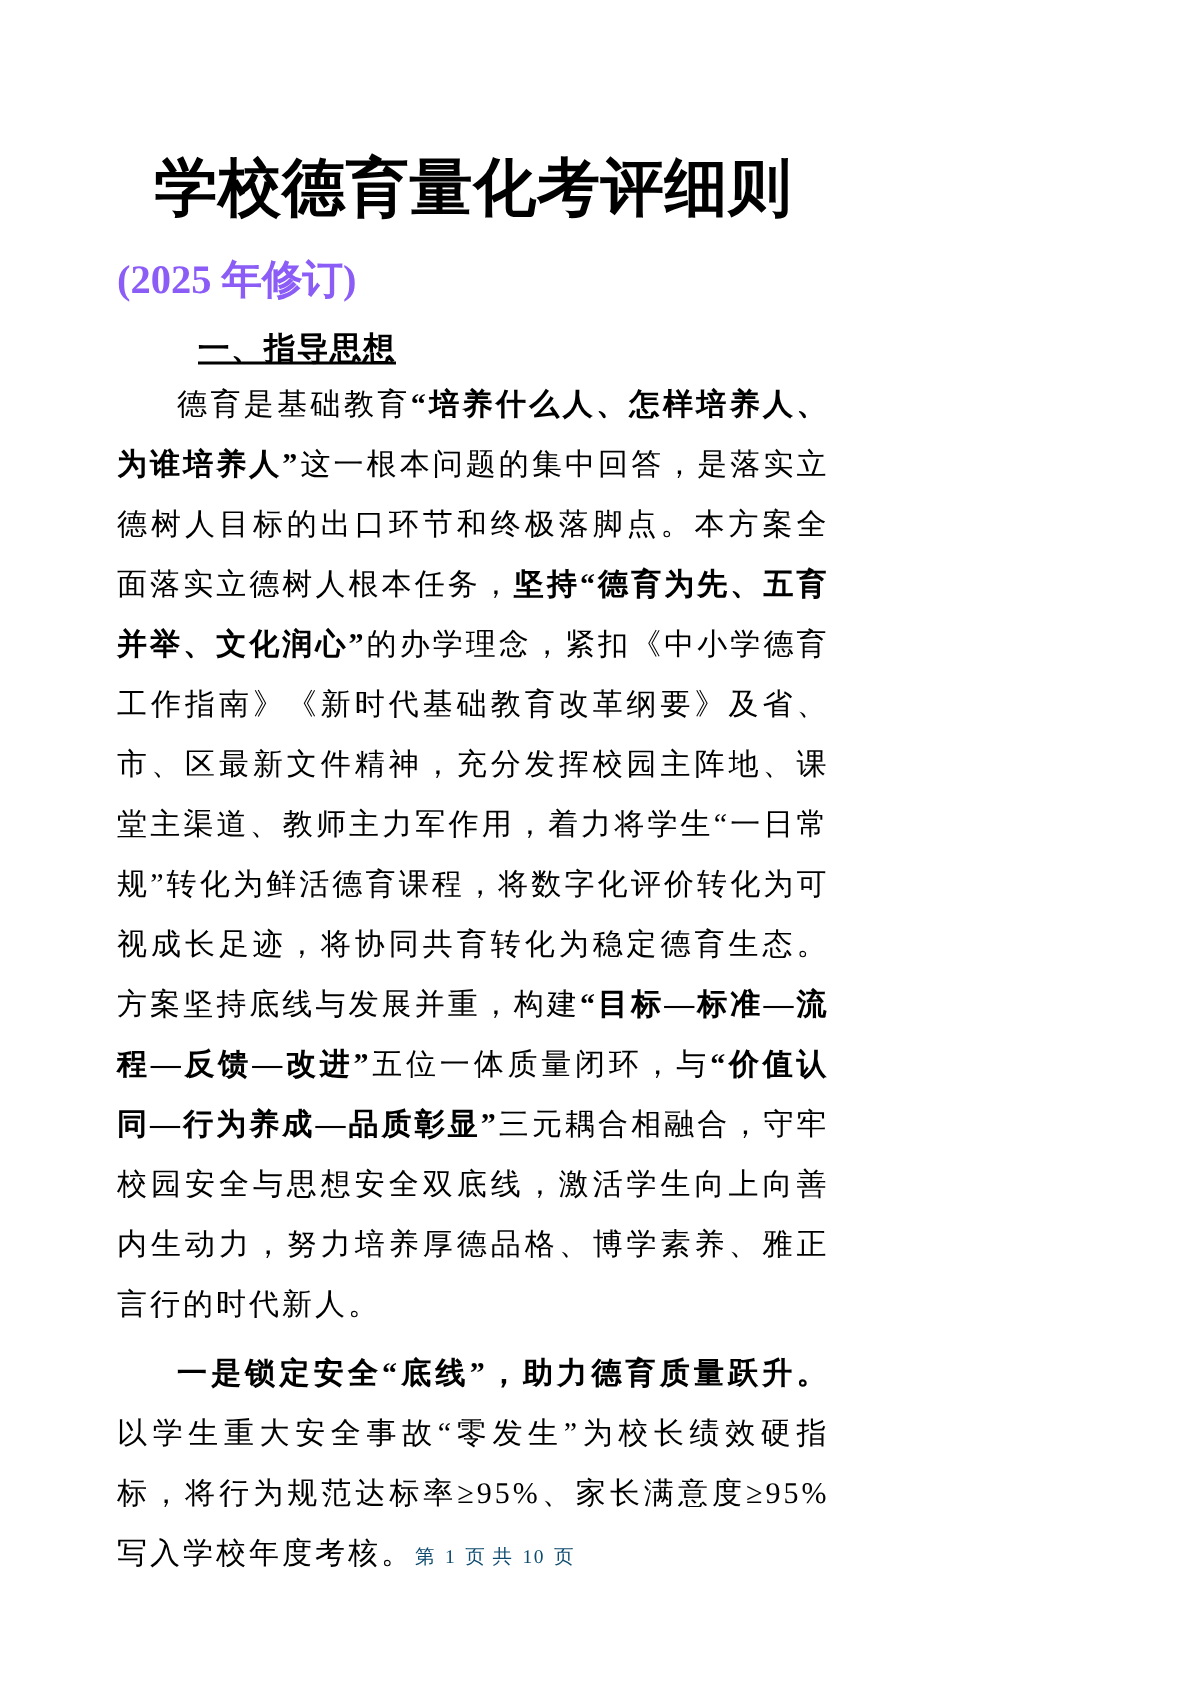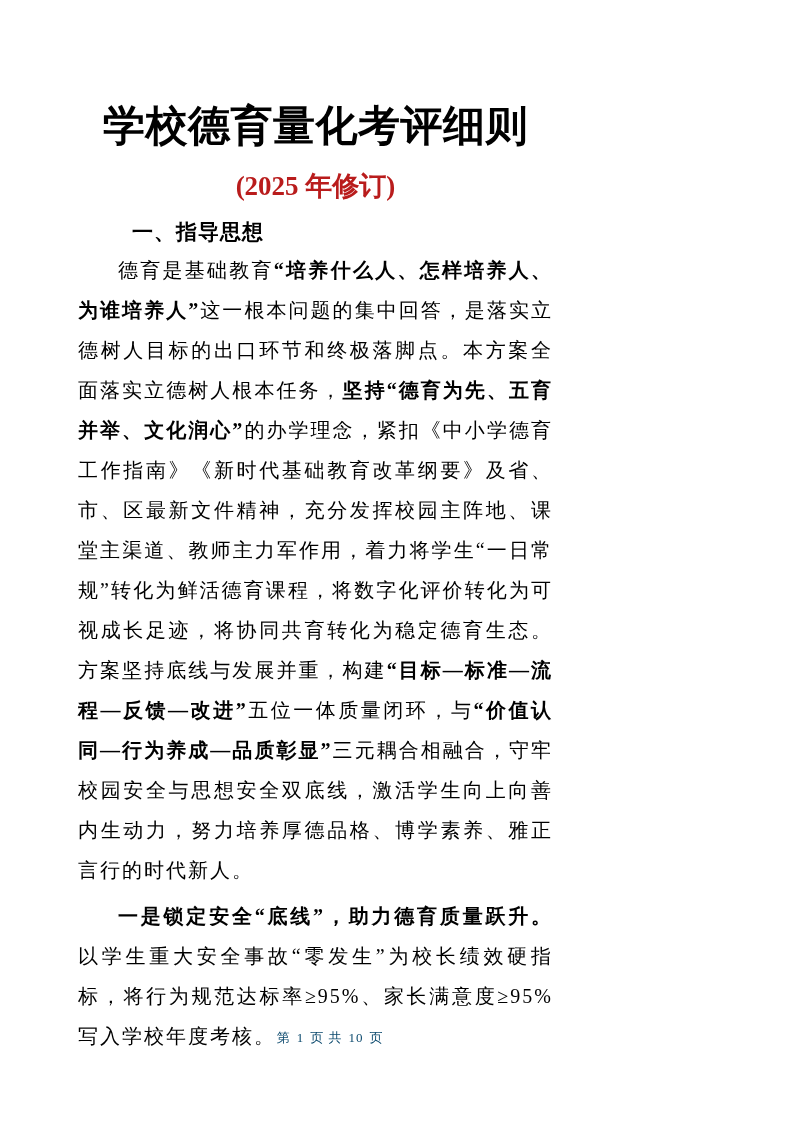--- a/index.html
+++ b/index.html
@@ -26,30 +26,30 @@
     line-height: 60px;
     font-weight: 700;
     text-align: center;
     letter-spacing: 0.5px;
   }
   .doc-subtitle {
     margin: 10px 0 0 0;
     font-size: 27px;
     line-height: 40px;
     font-weight: 700;
-    text-align: center;
-    color: #b91c1c;
+    color: #8b5cf6;
   }
   .section-heading {
     margin: 8px 0 0 0;
     font-size: 21px;
     line-height: 36px;
     font-weight: 700;
     text-indent: 54px;
     letter-spacing: 1px;
+    text-decoration: underline;
   }
   .section-heading.second {
     margin-top: 14px;
   }
   .body-para {
     margin: 0;
     font-size: 20px;
     line-height: 40px;
     letter-spacing: 2px;
     text-align: justify;

